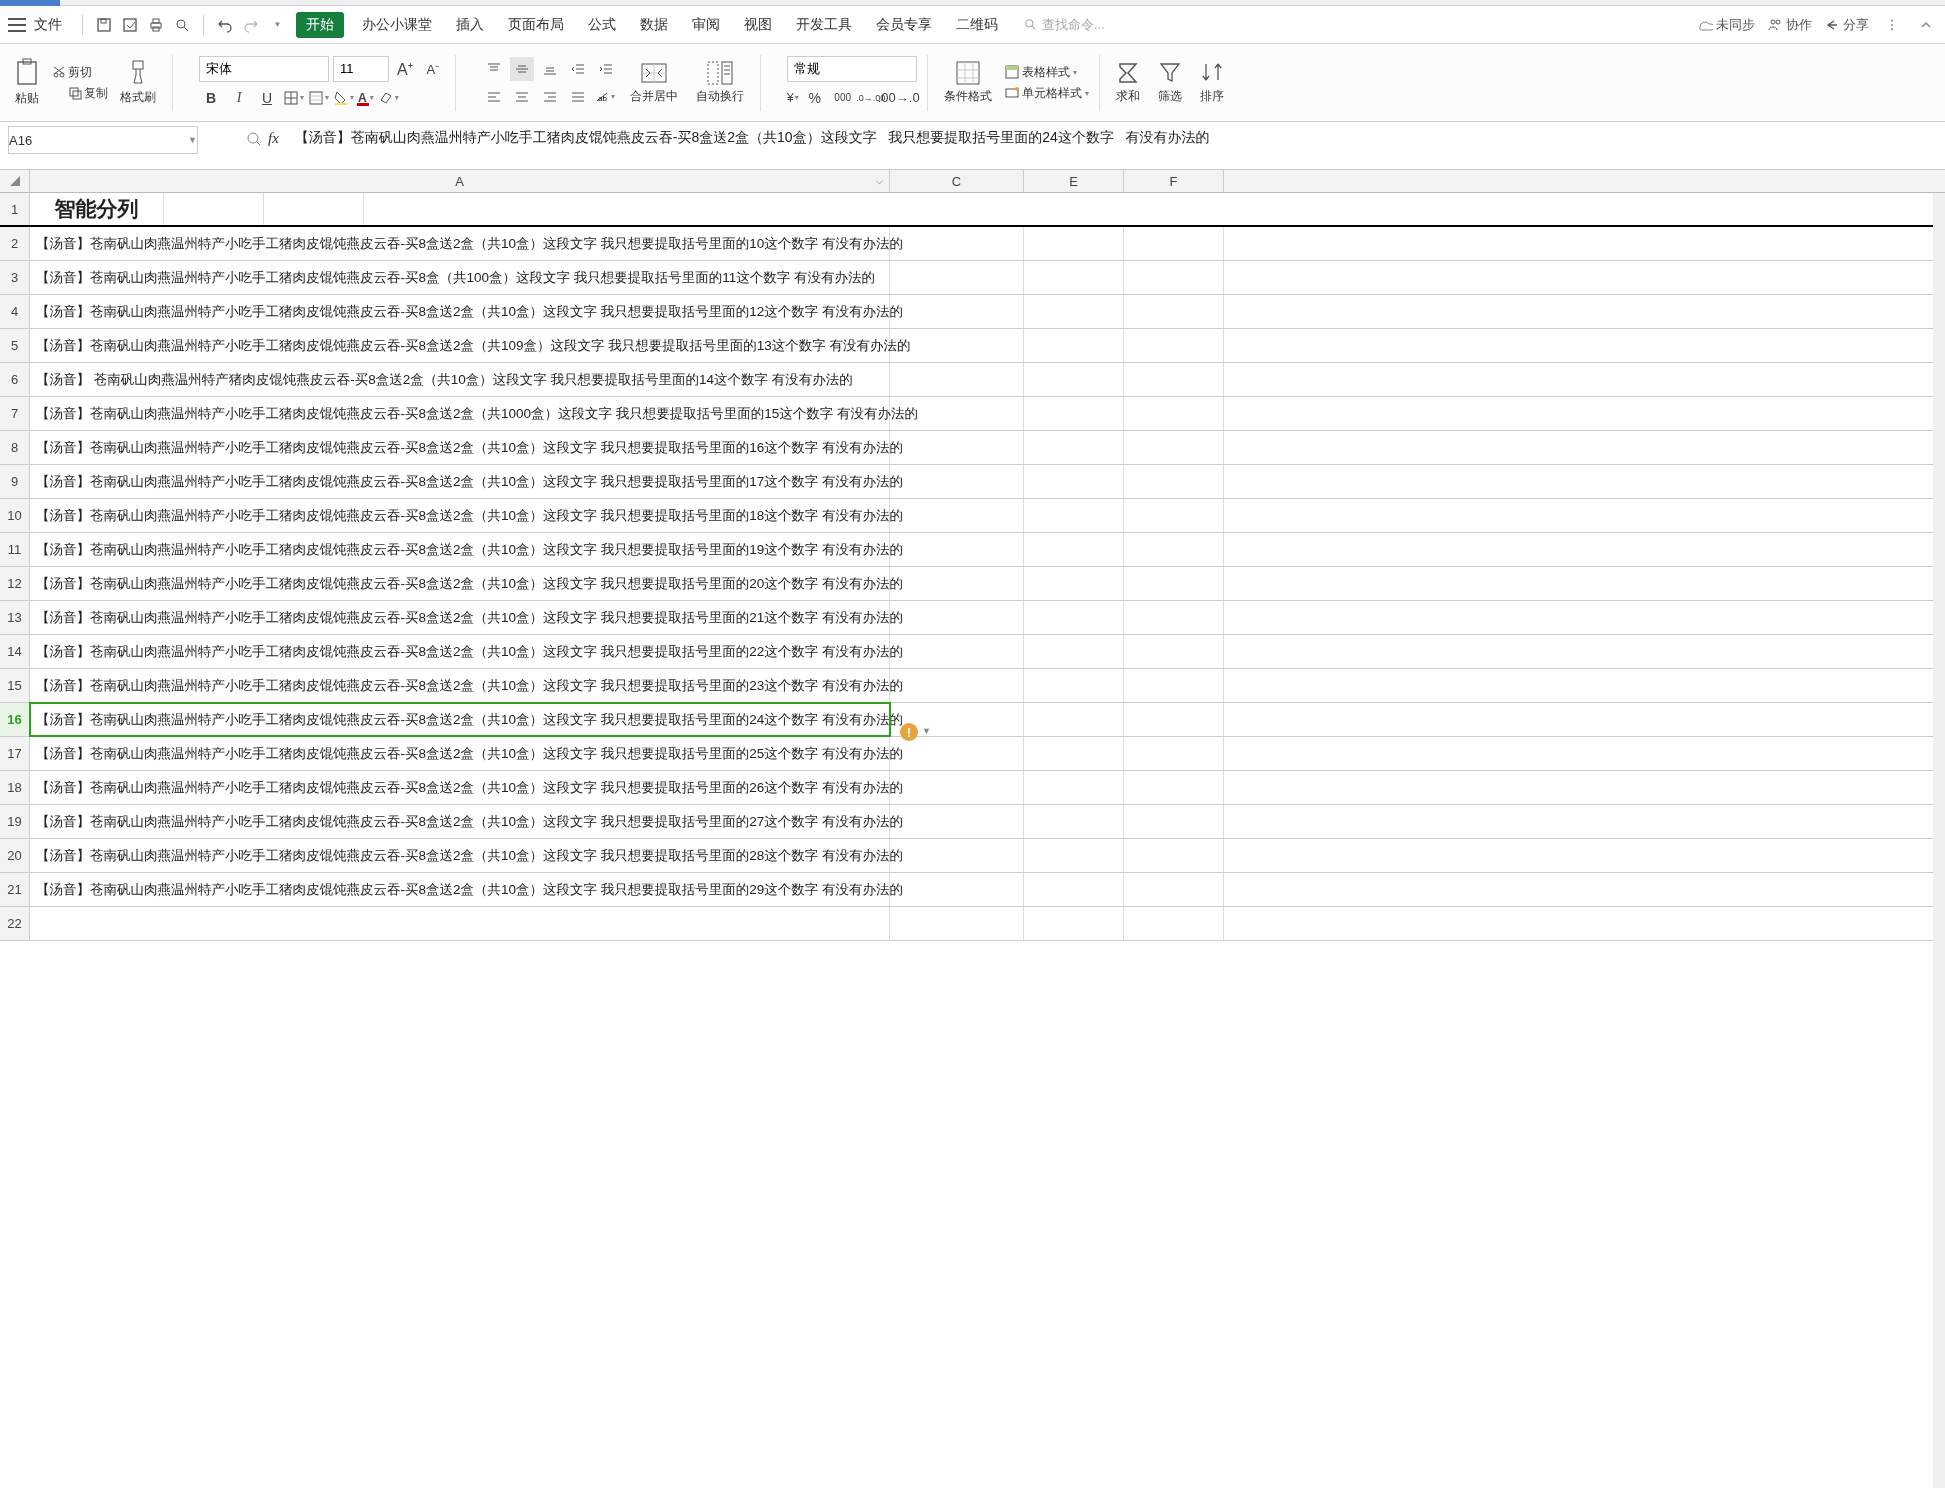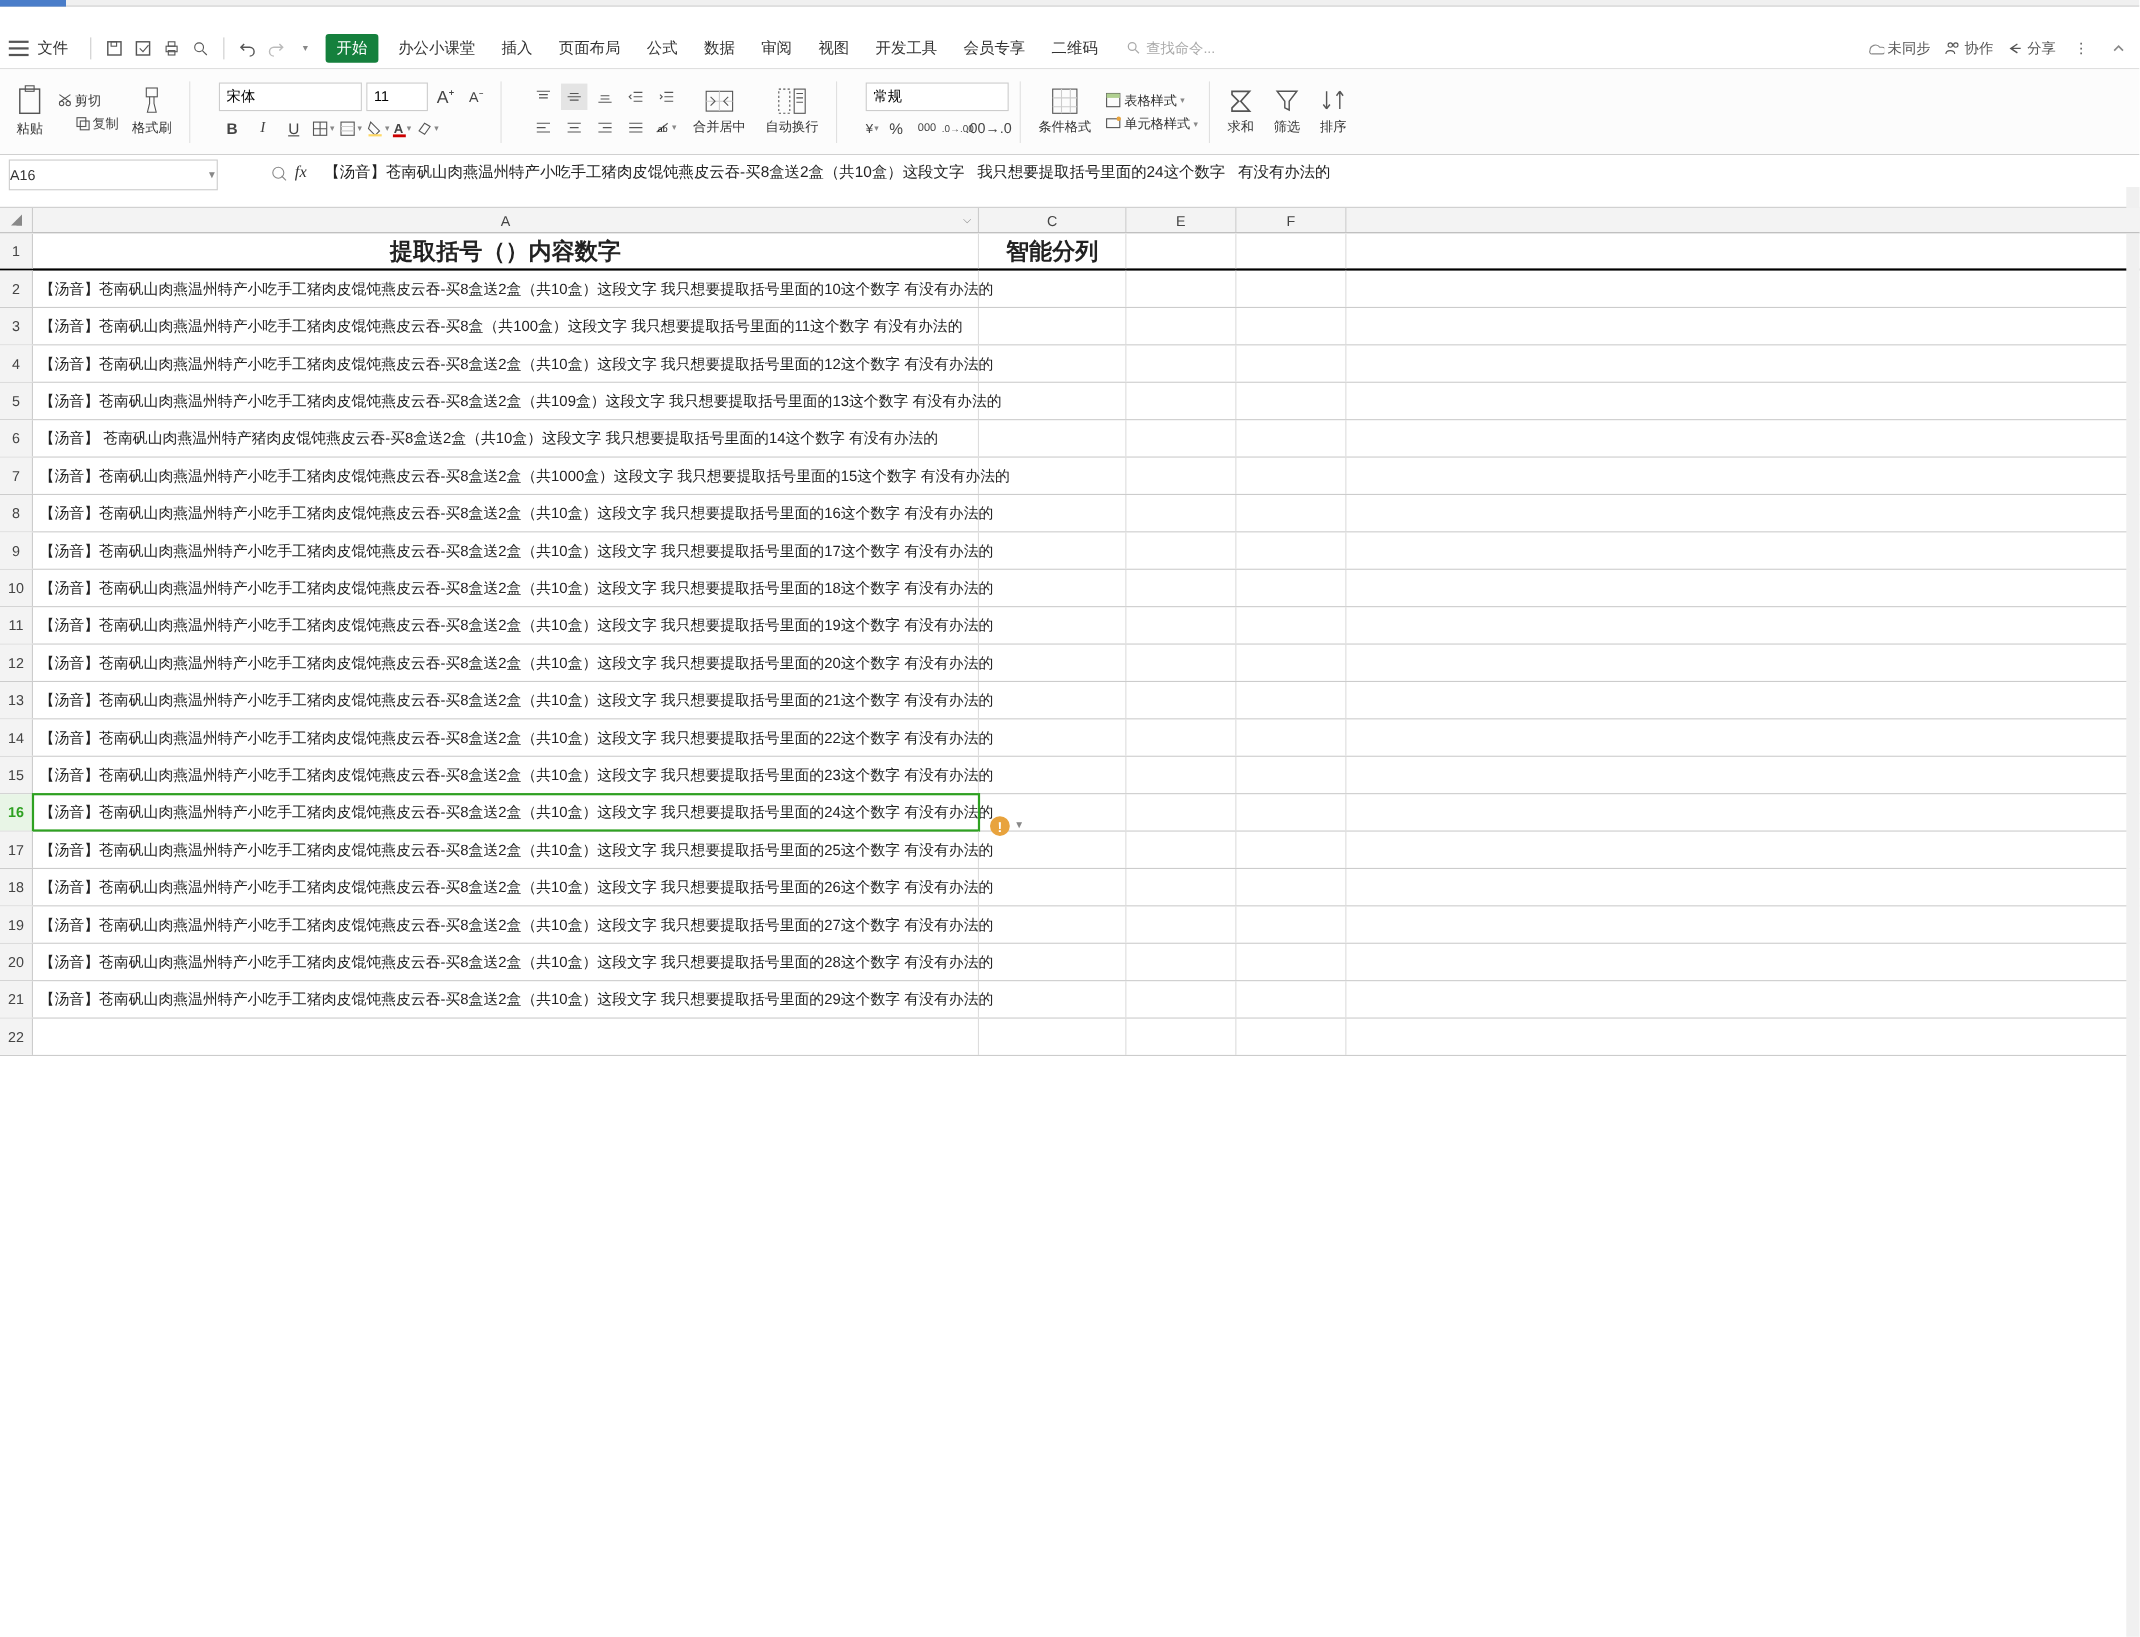--- a/index.html
+++ b/index.html
@@ -1,21 +1,21 @@
 <!DOCTYPE html>
 <html><head>
 <meta charset="utf-8">
 <style>
 * { box-sizing: border-box; margin: 0; padding: 0; }
 body { font-family: "Microsoft YaHei", Arial, sans-serif; font-size: 12px; background: #fff; color: #333; overflow: hidden; }
 
 .topbar { height: 6px; background: #f0f0f0; border-bottom: 1px solid #d0d0d0; display: flex; }
 .topbar-blue { width: 60px; height: 6px; background: #4a7dc9; margin-right: 20px; }
 
-.menubar { height: 38px; display: flex; align-items: center; padding: 0 8px; border-bottom: 1px solid #d8d8d8; gap: 4px; margin-top: 19px; }
+.menubar { height: 38px; display: flex; align-items: center; padding: 0 8px; border-bottom: 1px solid #d8d8d8; gap: 4px; }
 .hamburger-icon { width: 18px; height: 14px; display: flex; flex-direction: column; justify-content: space-between; margin-right: 4px; }
 .hamburger-icon span { height: 2px; background: #555; }
 .file-label { font-size: 14px; color: #333; margin-right: 10px; }
 .menubar-btn { width: 22px; height: 22px; display: flex; align-items: center; justify-content: center; color: #555; cursor: pointer; }
 .menubar-sep { width: 1px; height: 20px; background: #ccc; margin: 0 6px; }
 .tab-active { background: #15803d; color: #fff; padding: 4px 10px; border-radius: 3px; font-size: 14px; margin: 0 4px; }
 .tab-item { padding: 4px 8px; font-size: 14px; color: #333; cursor: pointer; margin: 0 2px; }
 .search-box { display: flex; align-items: center; color: #aaa; font-size: 13px; margin-left: 12px; }
 .search-box svg { margin-right: 4px; }
 .menubar-right { margin-left: auto; display: flex; align-items: center; gap: 12px; font-size: 13px; color: #555; }
@@ -428,21 +428,20 @@
         <span class="col-a-label">A</span>
         <span class="col-a-caret">⌵</span>
       </div>
     <div class="col-h col-C">C</div>
     <div class="col-h col-E">E</div>
     <div class="col-h col-F">F</div>
   </div>
 
   <div class="row row-title title-border">
     <div class="row-h">1</div>
-    <div class="cell col-A title-text">提取括号（）内容数字</div>
     <div class="cell col-C title-text">智能分列</div>
     <div class="cell col-E"></div>
     <div class="cell col-F"></div>
   </div>
 
   <div id="data-rows">
       <div class="row row-tall">
         <div class="row-h">2</div>
         <div class="cell col-A">【汤音】苍南矾山肉燕温州特产小吃手工猪肉皮馄饨燕皮云吞-买8盒送2盒（共10盒）这段文字   我只想要提取括号里面的10这个数字   有没有办法的</div>
         <div class="cell col-C"></div>

